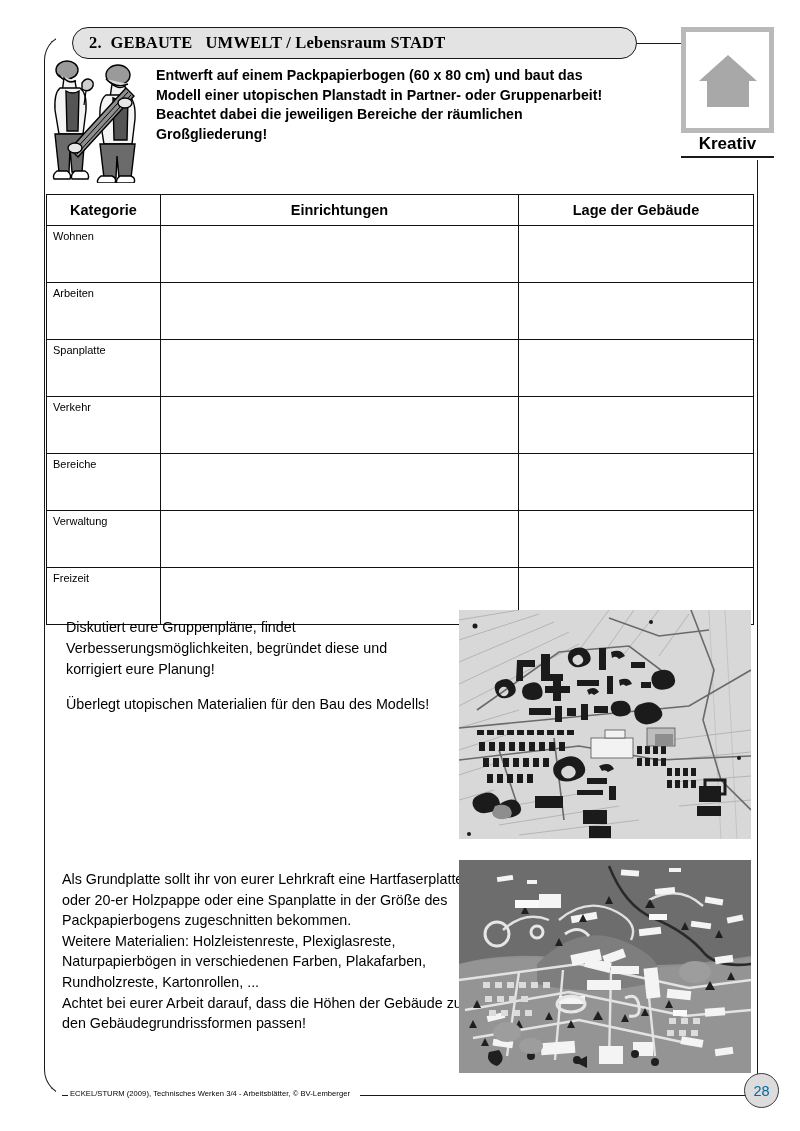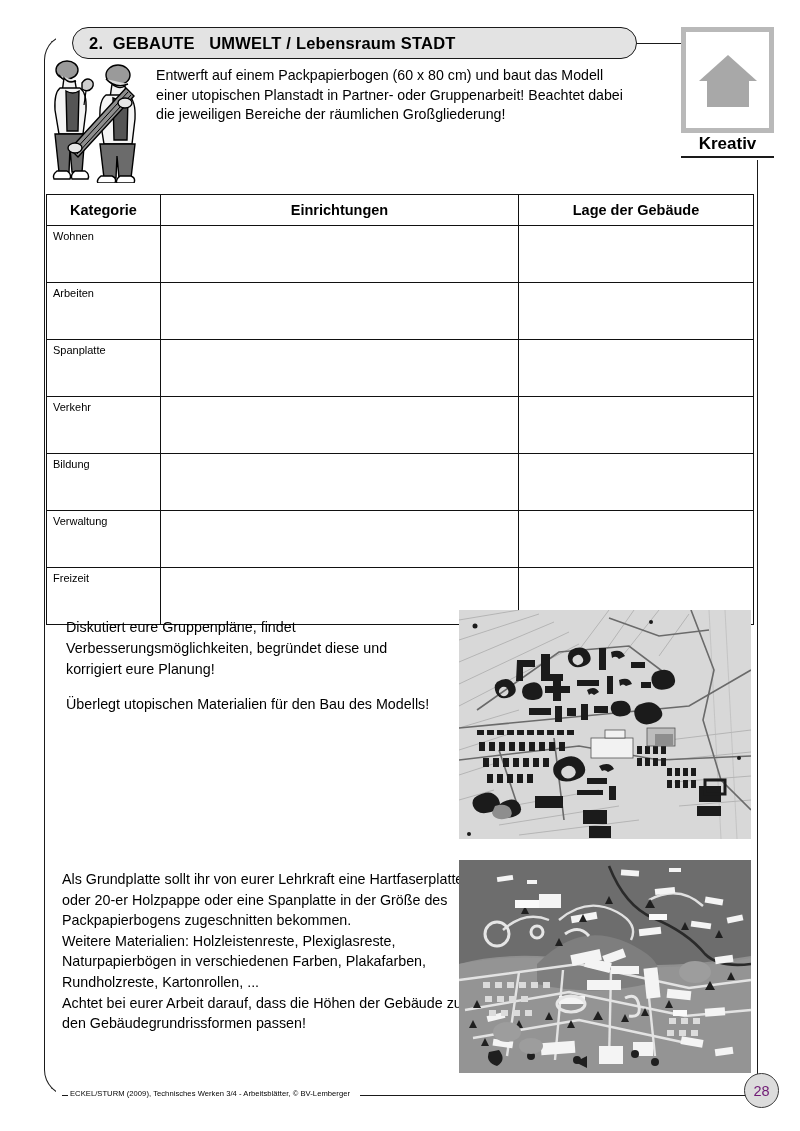--- a/index.html
+++ b/index.html
@@ -93,20 +93,21 @@
     box-sizing: border-box;
     display: flex;
     align-items: center;
   }
   .title-text {
     font-size: 16.5px;
     font-weight: bold;
     letter-spacing: 0.2px;
     padding-left: 16px;
     white-space: pre;
+    font-family: Liberation Serif, serif;
   }
 
   
   .kreativ-box {
     position: absolute;
     left: 681px;
     top: 27px;
     width: 93px;
     height: 106px;
     border: 5px solid #b9b9b9;
@@ -142,21 +143,21 @@
     height: 128px;
   }
 
   
   .intro-text {
     position: absolute;
     left: 156px;
     top: 66px;
     width: 470px;
     font-size: 14.2px;
-    font-weight: normal;
+    font-weight: bold;
     line-height: 19.6px;
     white-space: pre-line;
   }
 
   
   .tbl {
     position: absolute;
     left: 46px;
     top: 194px;
     width: 707px;
@@ -244,21 +245,21 @@
     width: 35px;
     height: 35px;
     border-radius: 50%;
     background: #dcdcdc;
     border: 1.4px solid #3a3a3a;
     box-sizing: border-box;
     display: flex;
     align-items: center;
     justify-content: center;
     font-size: 14.5px;
-    color: #701a75;
+    color: #0369a1;
   }
   svg { display: block; }
 </style>
 </head>
 <body>
 
 <div id="page">
 
   <div class="frame-left"></div>
   <div class="frame-left-mask"></div>
@@ -341,21 +342,21 @@
         <td class="cat">Spanplatte</td>
         <td></td>
         <td></td>
       </tr>
       <tr>
         <td class="cat">Verkehr</td>
         <td></td>
         <td></td>
       </tr>
       <tr>
-        <td class="cat">Bildung</td>
+        <td class="cat">Bereiche</td>
         <td></td>
         <td></td>
       </tr>
       <tr>
         <td class="cat">Verwaltung</td>
         <td></td>
         <td></td>
       </tr>
       <tr>
         <td class="cat">Freizeit</td>

